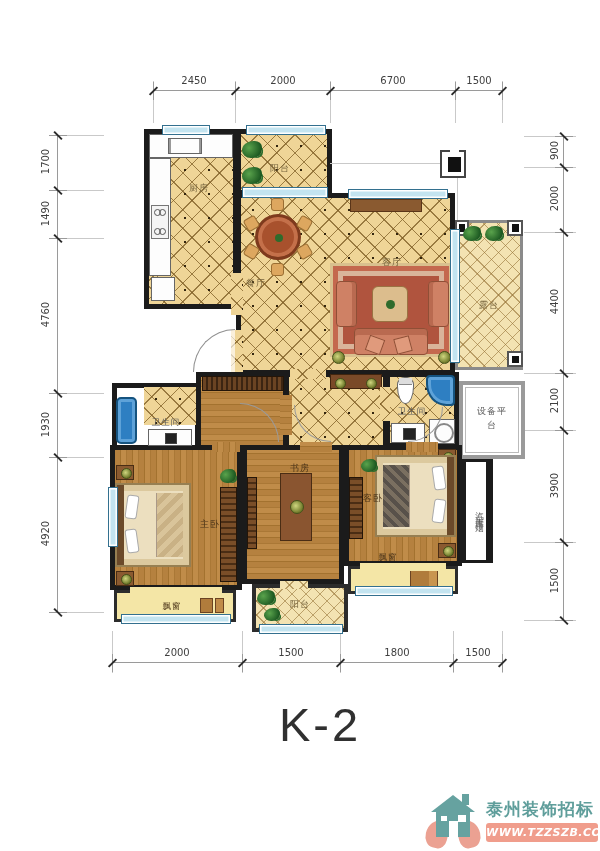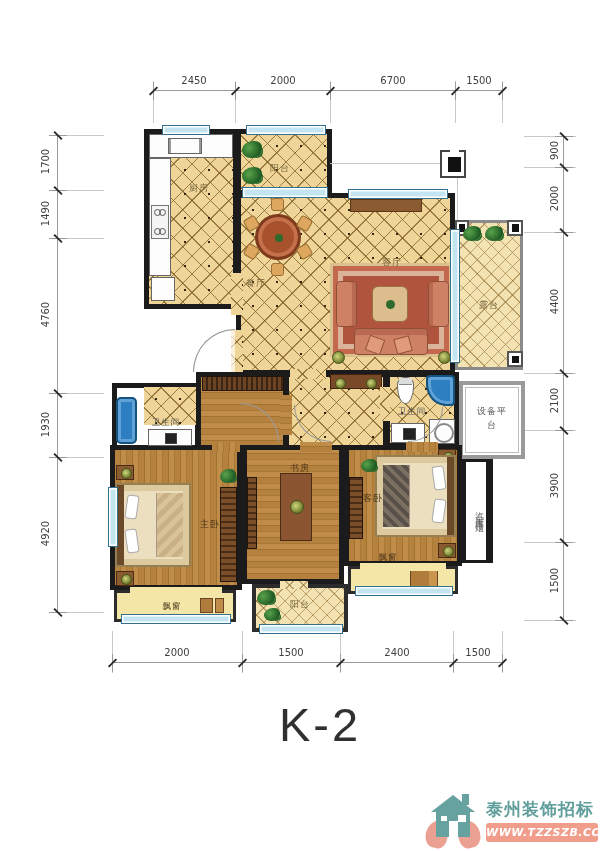--- a/index.html
+++ b/index.html
@@ -80,21 +80,21 @@
   <span class="ext-v" style="left:228px;top:-32px;height:42px;"></span>
   <span class="ext-v" style="left:341px;top:-32px;height:42px;"></span>
   <span class="ext-v" style="left:390px;top:-32px;height:42px;"></span>
   <span class="tick-v" style="left:0;"></span>
   <span class="tick-v" style="left:130px;"></span>
   <span class="tick-v" style="left:228px;"></span>
   <span class="tick-v" style="left:341px;"></span>
   <span class="tick-v" style="left:390px;"></span>
   <span class="dlab" style="left:65px;top:-16px;">2000</span>
   <span class="dlab" style="left:179px;top:-16px;">1500</span>
-  <span class="dlab" style="left:285px;top:-16px;">2400</span>
+  <span class="dlab" style="left:285px;top:-16px;">1800</span>
   <span class="dlab" style="left:366px;top:-16px;">1500</span>
 </div>
 
 <div class="dim-v" style="left:57px;top:135px;height:477px;">
   <span class="ext-h" style="top:0;left:-8px;width:54px;"></span>
   <span class="ext-h" style="top:55px;left:-8px;width:54px;"></span>
   <span class="ext-h" style="top:103px;left:-8px;width:54px;"></span>
   <span class="ext-h" style="top:258px;left:-8px;width:54px;"></span>
   <span class="ext-h" style="top:322px;left:-8px;width:54px;"></span>
   <span class="ext-h" style="top:477px;left:-8px;width:54px;"></span>

